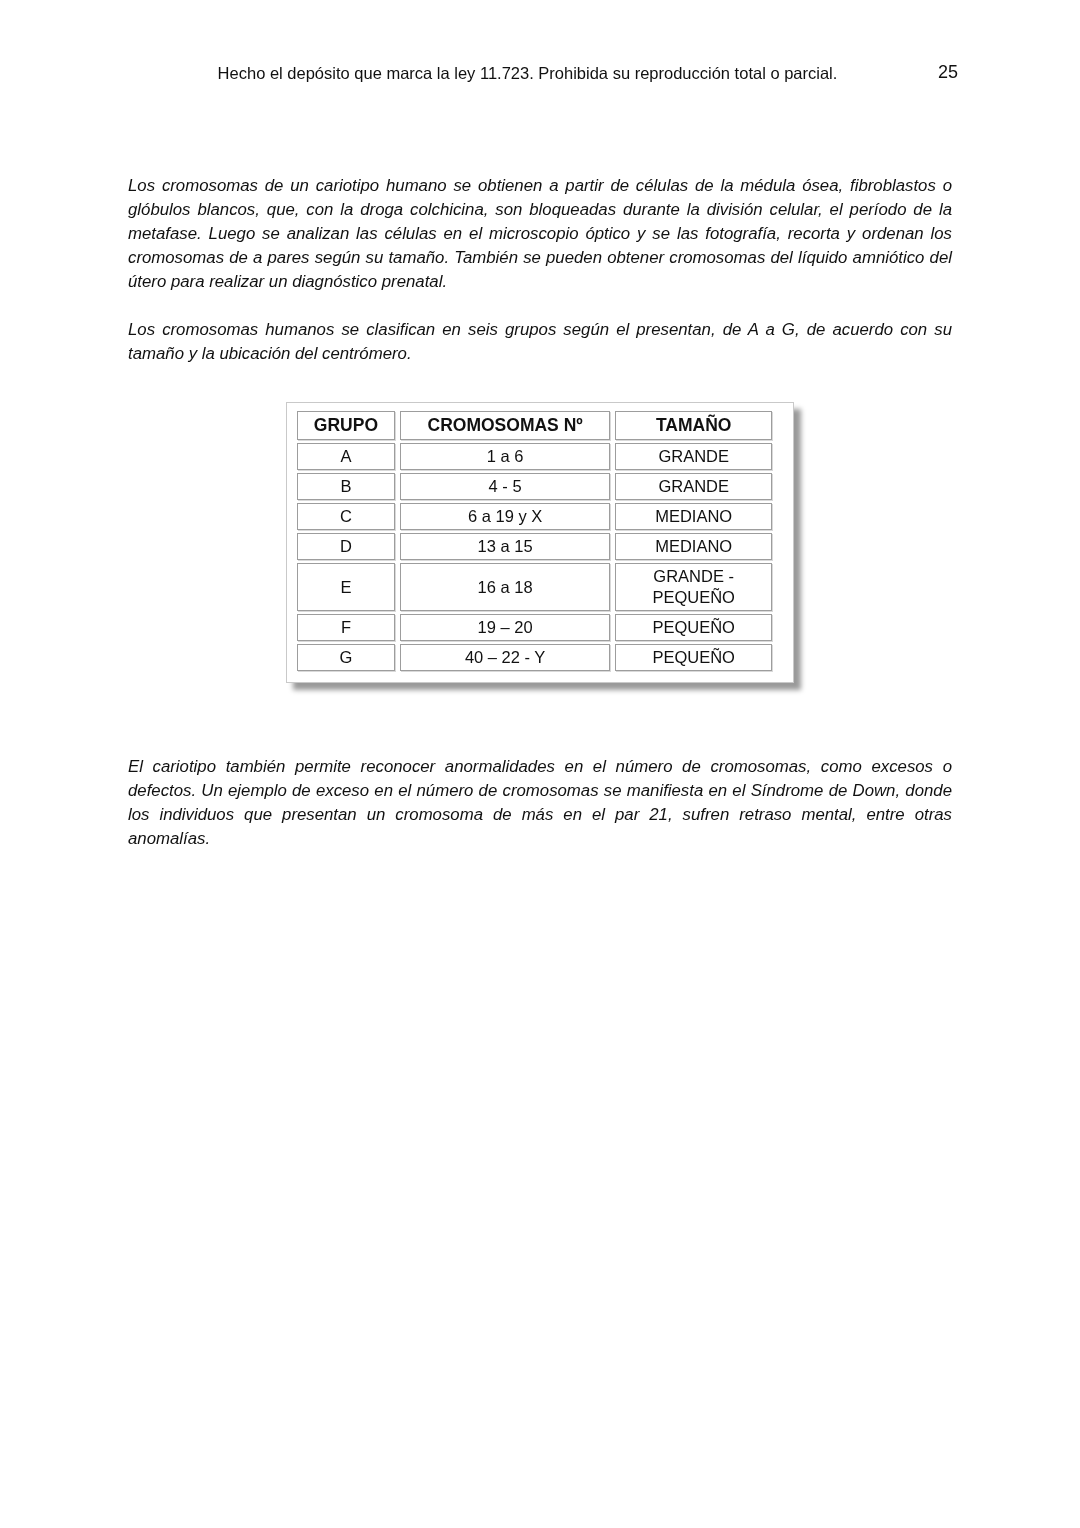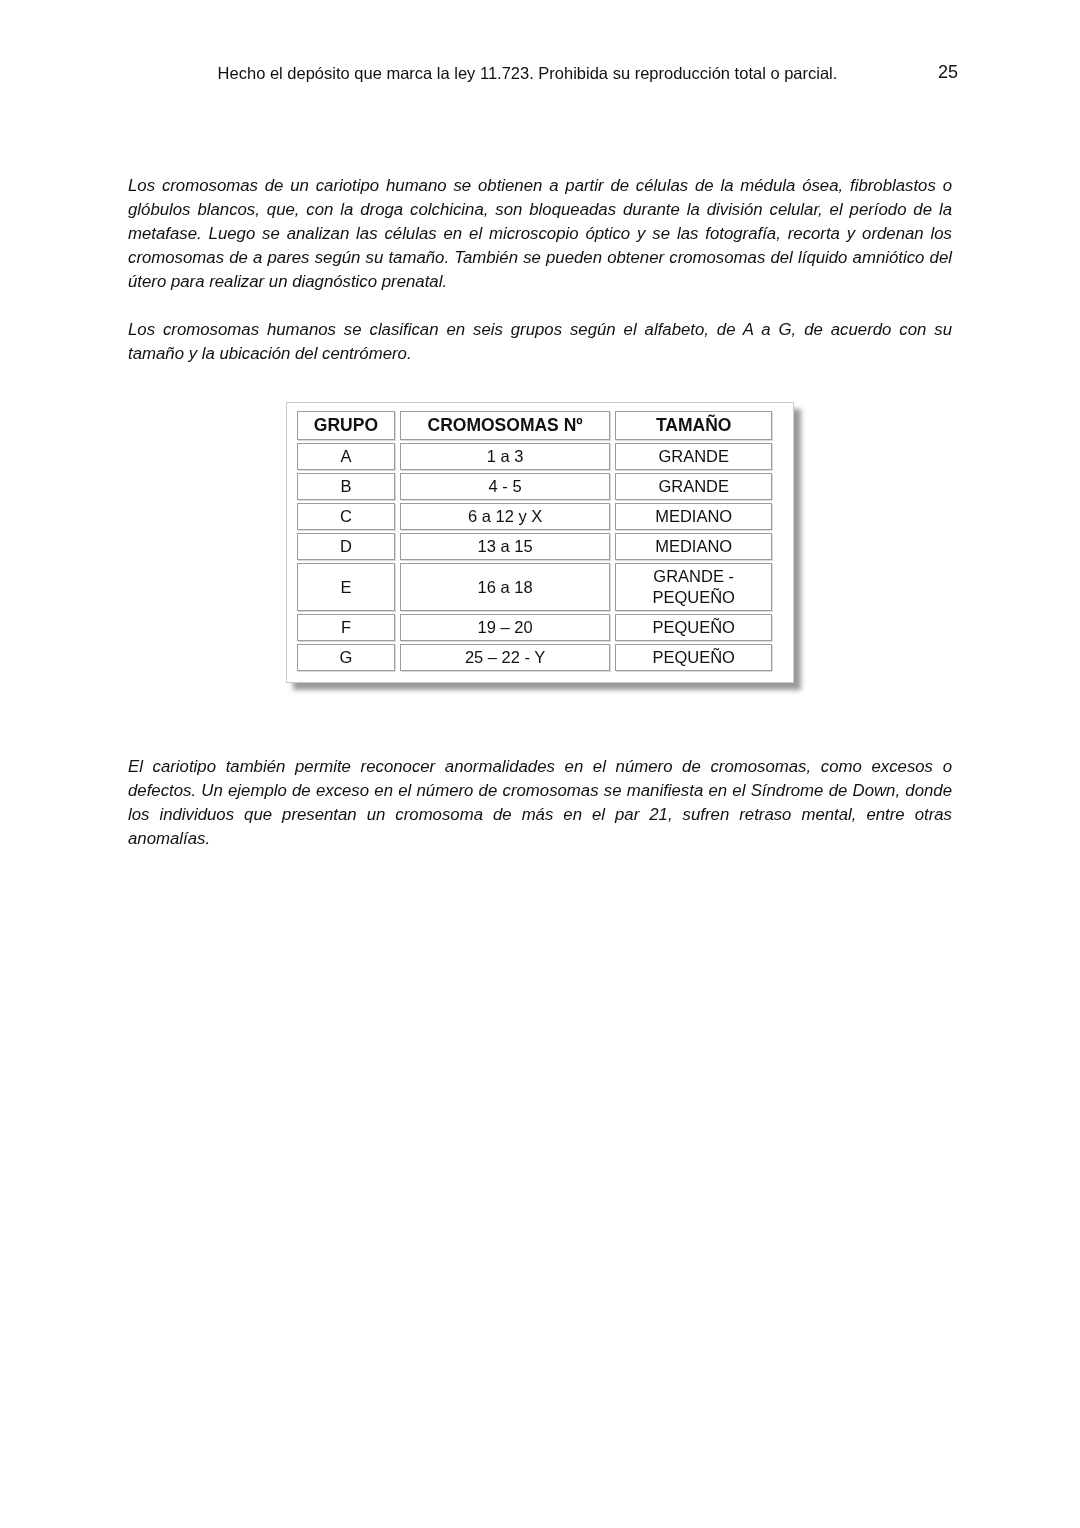--- a/index.html
+++ b/index.html
@@ -89,71 +89,71 @@
 
   <div class="page-header">
     <span class="notice">Hecho el depósito que marca la ley 11.723.  Prohibida su reproducción total o parcial.</span>
     <span class="page-number">25</span>
   </div>
 
   <div class="doc-body">
 
     <p class="para">Los cromosomas de un cariotipo humano se obtienen a partir de células de la médula ósea, fibroblastos o glóbulos blancos, que, con la droga colchicina, son bloqueadas durante la división celular, el  período de la metafase.  Luego se analizan las células en el microscopio óptico y se las fotografía, recorta y ordenan los cromosomas de a pares según su tamaño. También se pueden obtener cromosomas del líquido amniótico del útero para realizar un diagnóstico prenatal.</p>
 
-    <p class="para">Los cromosomas humanos se clasifican en seis grupos según el alfabeto, de A a G, de acuerdo con su tamaño y la ubicación del centrómero.</p>
+    <p class="para">Los cromosomas humanos se clasifican en seis grupos según el presentan, de A a G, de acuerdo con su tamaño y la ubicación del centrómero.</p>
 
     <div class="tbl-wrap">
       <table class="groups">
         <colgroup>
           <col class="col-grupo">
           <col class="col-crom">
           <col class="col-tam">
         </colgroup>
         <thead>
           <tr>
             <th>GRUPO</th>
             <th>CROMOSOMAS Nº</th>
             <th>TAMAÑO</th>
           </tr>
         </thead>
         <tbody>
           <tr>
             <td>A</td>
-            <td>1 a 3</td>
+            <td>1 a 6</td>
             <td>GRANDE</td>
           </tr>
           <tr>
             <td>B</td>
             <td>4 - 5</td>
             <td>GRANDE</td>
           </tr>
           <tr>
             <td>C</td>
-            <td>6 a 12 y X</td>
+            <td>6 a 19 y X</td>
             <td>MEDIANO</td>
           </tr>
           <tr>
             <td>D</td>
             <td>13 a 15</td>
             <td>MEDIANO</td>
           </tr>
           <tr>
             <td>E</td>
             <td>16 a 18</td>
             <td>GRANDE -
 PEQUEÑO</td>
           </tr>
           <tr>
             <td>F</td>
             <td>19 – 20</td>
             <td>PEQUEÑO</td>
           </tr>
           <tr>
             <td>G</td>
-            <td>25 – 22 - Y</td>
+            <td>40 – 22 - Y</td>
             <td>PEQUEÑO</td>
           </tr>
         </tbody>
       </table>
     </div>
 
     <p class="para after-table">El cariotipo también permite reconocer anormalidades en el número de cromosomas, como excesos o defectos. Un ejemplo de exceso en el número de cromosomas se manifiesta en el Síndrome de Down, donde los individuos que presentan un cromosoma de más en el par 21, sufren retraso mental, entre otras anomalías.</p>
 
   </div>
 </div>

